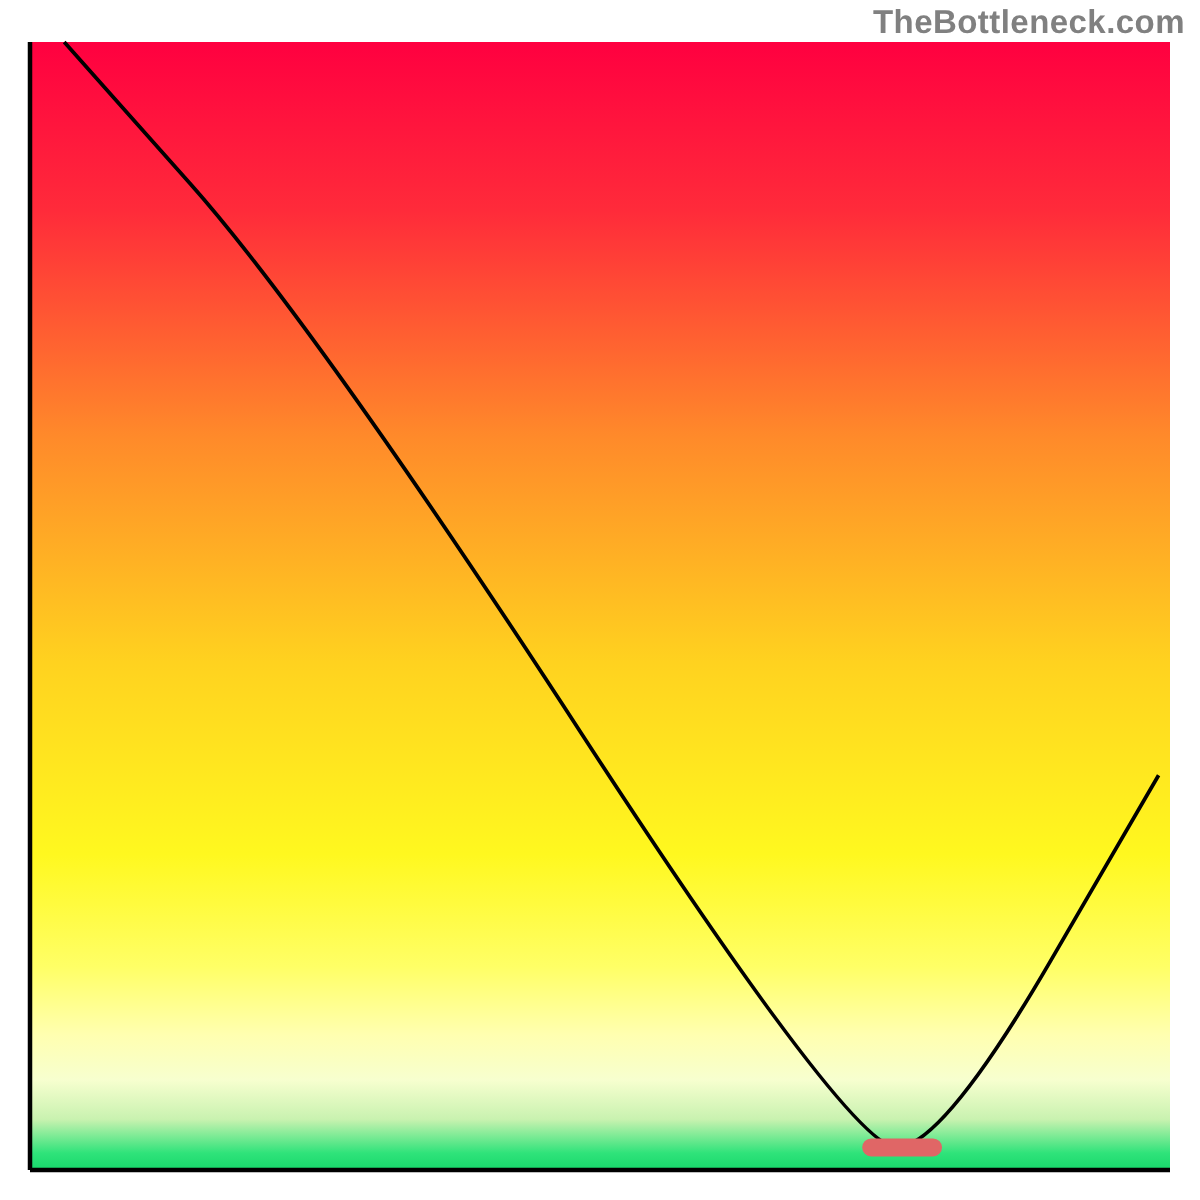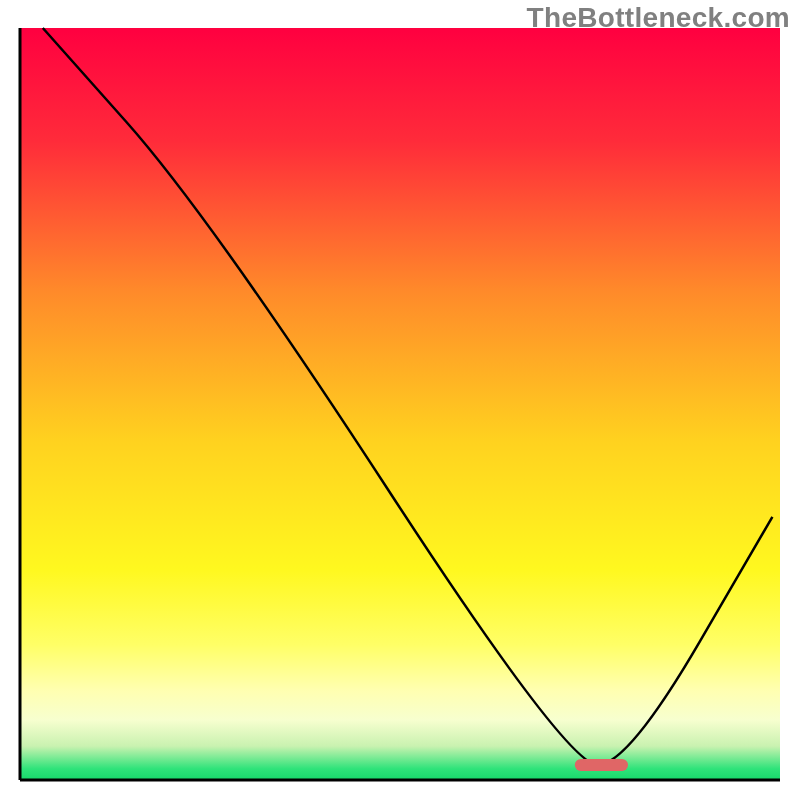--- a/index.html
+++ b/index.html
@@ -12,21 +12,21 @@
   }
   .wrap {
     position: relative;
     width: 800px;
     height: 800px;
   }
   .watermark {
     position: absolute;
     top: 2px;
     right: 10px;
-    font-size: 28px;
+    font-size: 22px;
     font-weight: 600;
     color: #808080;
     letter-spacing: 0.3px;
   }
   svg {
     display: block;
   }
 </style>
 </head>
 <body>

